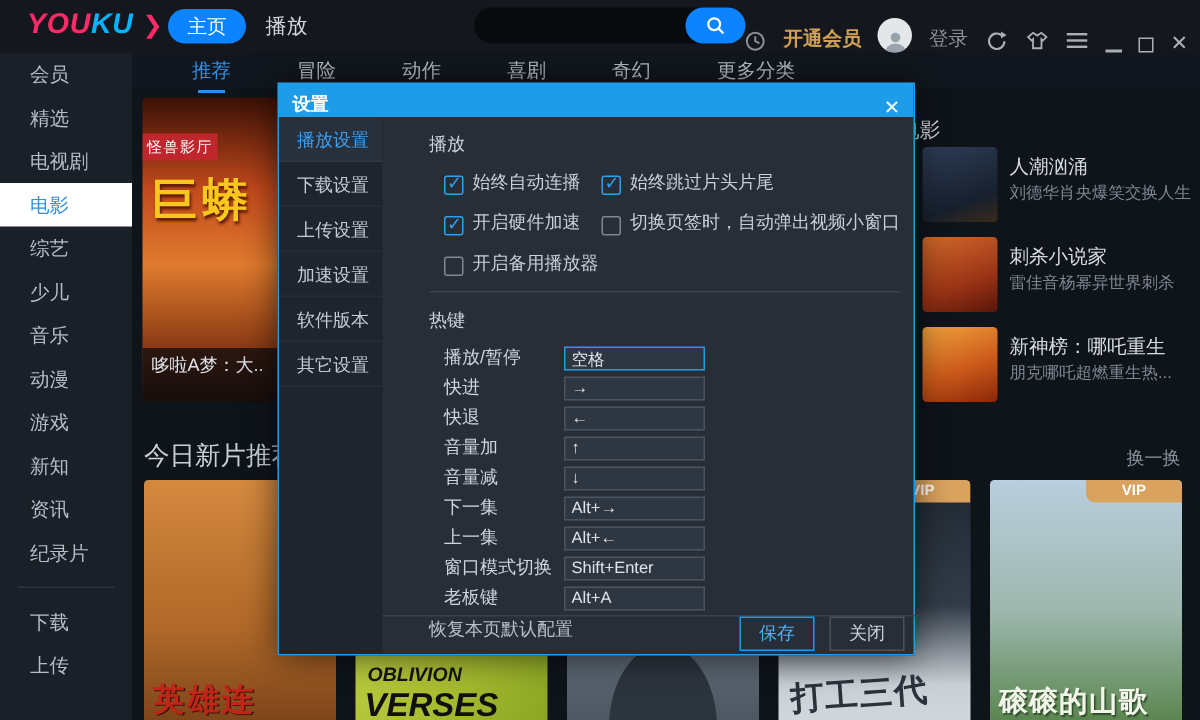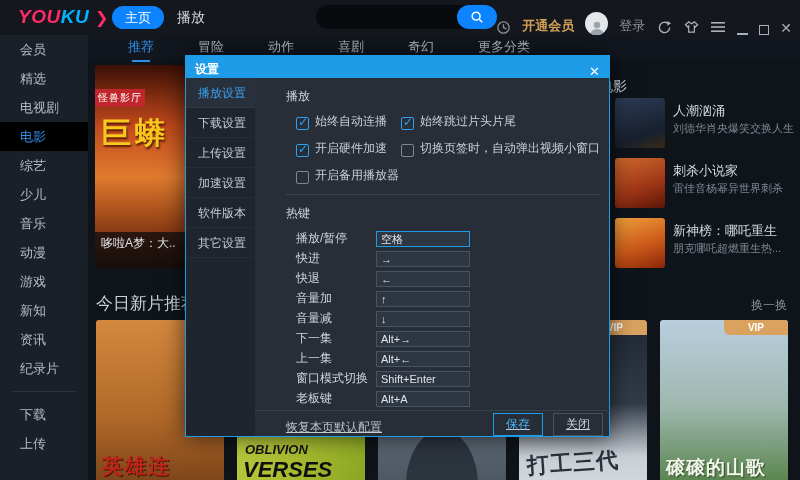--- a/index.html
+++ b/index.html
@@ -28,21 +28,21 @@
   .avatar { width:23px; height:23px; border-radius:50%; background:#e3e7ea; overflow:hidden; display:flex;
             align-items:flex-end; justify-content:center; cursor:pointer; }
   .login { color:#8a919b; font-size:13px; cursor:pointer; }
   .win-min { width:11px; height:10px; border-bottom:2px solid #aab0b8; cursor:pointer; }
   .win-max { width:10px; height:10px; border:1.5px solid #aab0b8; cursor:pointer; }
   .win-close { color:#aab0b8; font-size:14px; line-height:14px; cursor:pointer; }
 
   
   .sidebar { position:absolute; left:0; top:35px; width:88px; height:445px; background:#1a2027; z-index:2; }
   .side-item { height:29px; line-height:29px; padding-left:20px; color:#b6bdc6; font-size:13px; cursor:pointer; }
-  .side-item.active { background:#000000; color:#2f8fe6; }
+  .side-item.active { background:#ffffff; color:#2f8fe6; }
   .side-div { height:1px; background:#2b323b; margin:8px 12px; }
 
   
   .main { position:absolute; left:88px; top:35px; width:712px; height:445px; background:#0f141b; }
   .tabrow { position:absolute; left:0; top:0; width:712px; height:24px; background:#12171f;
             display:flex; gap:44px; padding-left:40px; align-items:center; }
   .tab { color:#b9c0c8; font-size:13px; cursor:pointer; position:relative; }
   .tab.active { color:#2f8fe6; }
   .tab.active::after { content:""; position:absolute; left:4px; right:4px; bottom:-6px; height:2px; background:#2f8fe6; }
 
@@ -114,22 +114,22 @@
         cursor:pointer; flex:none; }
   .cb.checked { border-color:#2ea0f0; }
   .cb.checked::after { content:"\2713"; position:absolute; left:1px; top:-3px; color:#2ea0f0; font-size:12px; font-weight:bold; }
   .cb-label { color:#c9cfd7; font-size:12px; white-space:nowrap; }
   .dlg-hr { border:none; border-top:1px solid #3a424e; margin:4px 0 10px 0; }
   .hk-row { display:flex; align-items:flex-end; margin-left:10px; margin-bottom:3px; height:17px; }
   .hk-label { width:80px; flex:none; color:#cfd5dc; font-size:12px; white-space:nowrap; }
   .hk-input { width:94px; height:16px; background:#2e3642; border:1px solid #4a5360; color:#e0e4e9;
               font-size:11px; padding:0 4px; outline:none; font-family:"Liberation Sans",sans-serif; }
   .hk-input.focused { border-color:#1f9ce8; }
-  .dlg-footer { height:40px; border-top:1px solid #39414d; display:flex; align-items:flex-end;
-                padding:0 11px 0 31px; gap:10px;text-decoration:underline; }
+  .dlg-footer { height:40px; border-top:1px solid #39414d; display:flex; align-items:flex-start;
+                padding:0 11px 0 31px; gap:10px; }
   .reset-link { color:#b9c1c9; font-size:12px; cursor:pointer; margin-right:auto; }
   .btn { height:23px; padding:0 12px; background:transparent; font-size:12px; cursor:pointer; }
   .btn-save { border:1px solid #1f9ce8; color:#4db1f5; }
   .btn-close { border:1px solid #4a525e; color:#ccd2d9; }
 </style>
 </head>
 <body>
 
 <div class="titlebar">
   <div class="logo"><span class="you">YOU</span><span class="ku">KU</span> <span class="arrow">❯</span></div>

